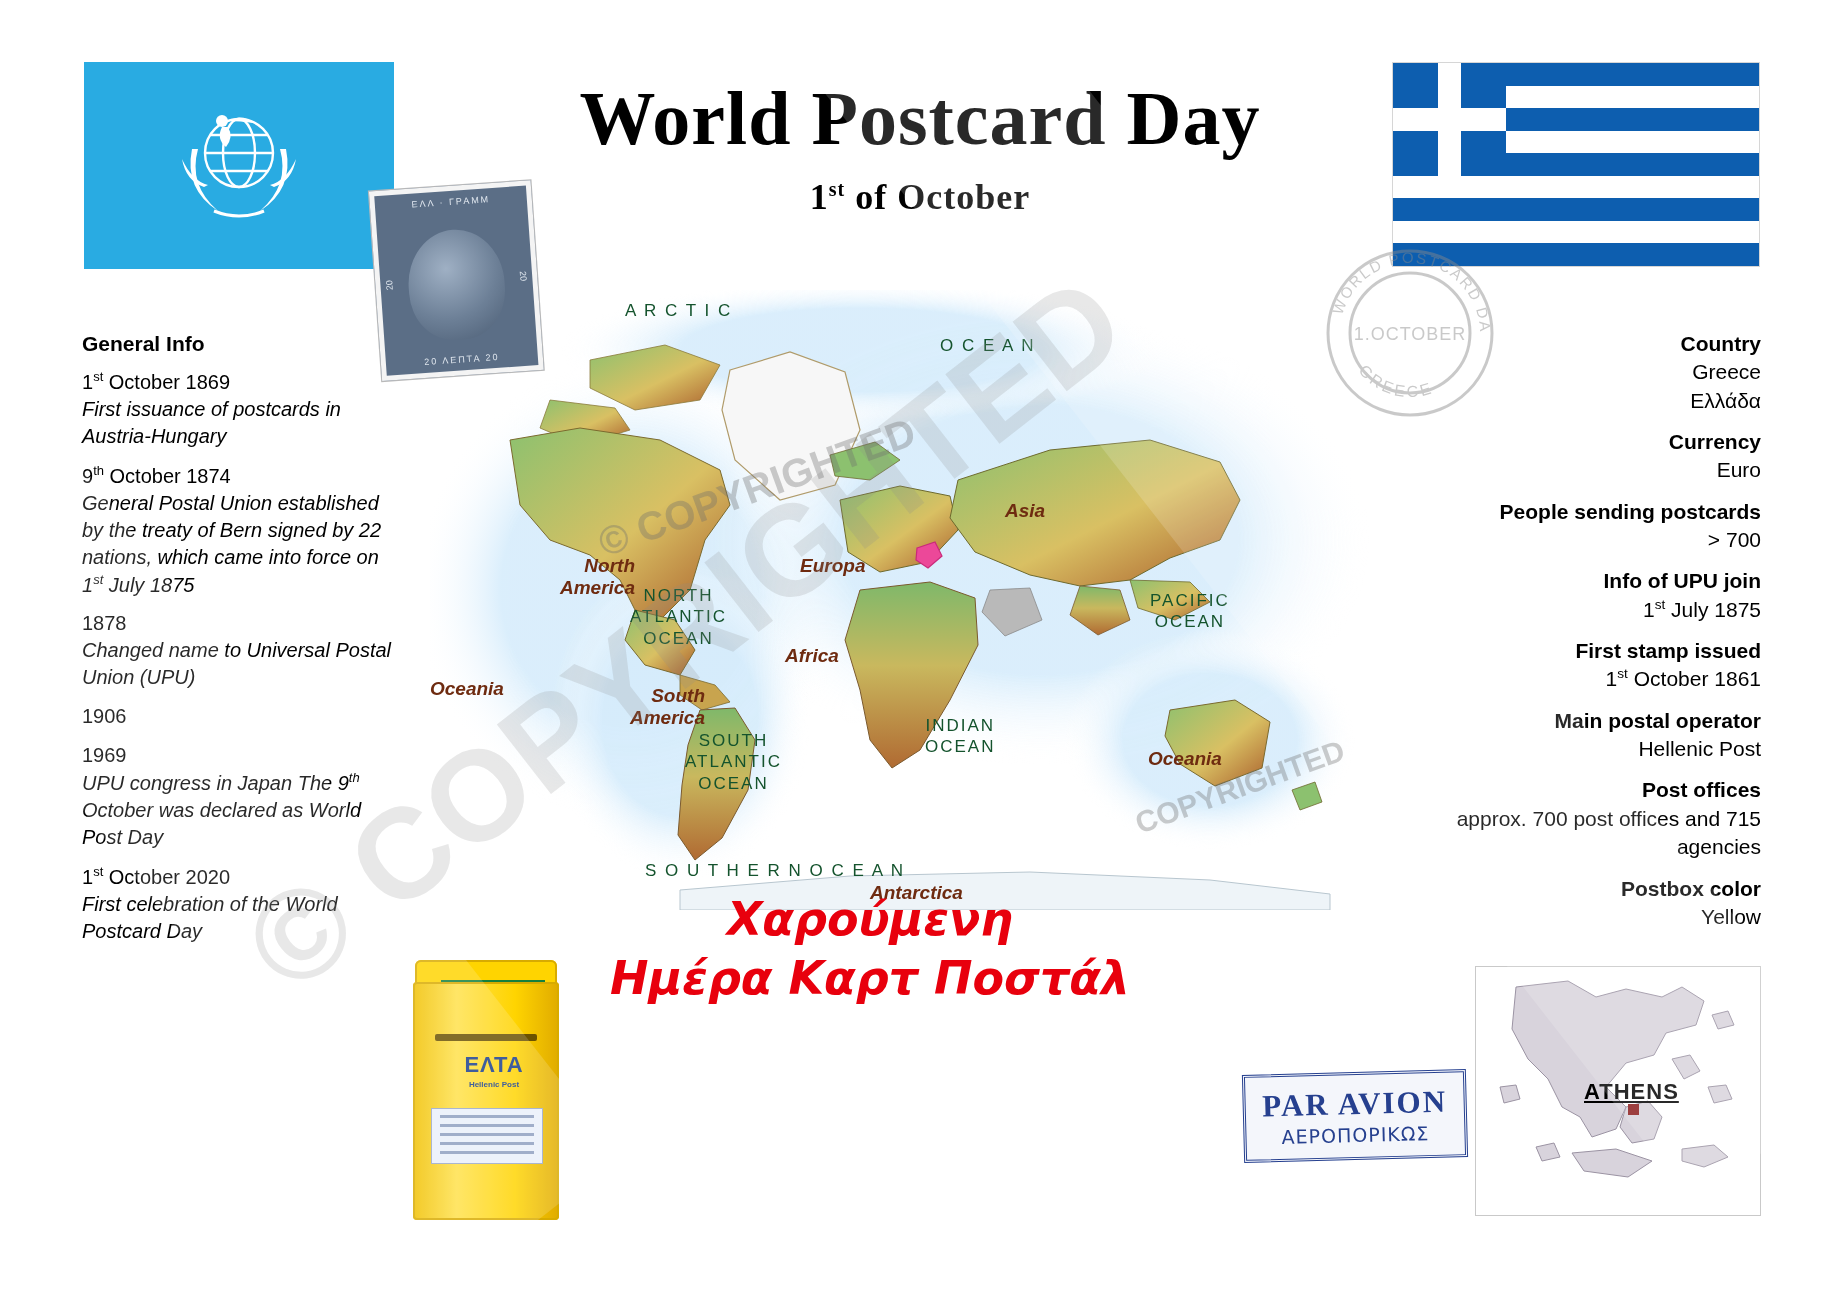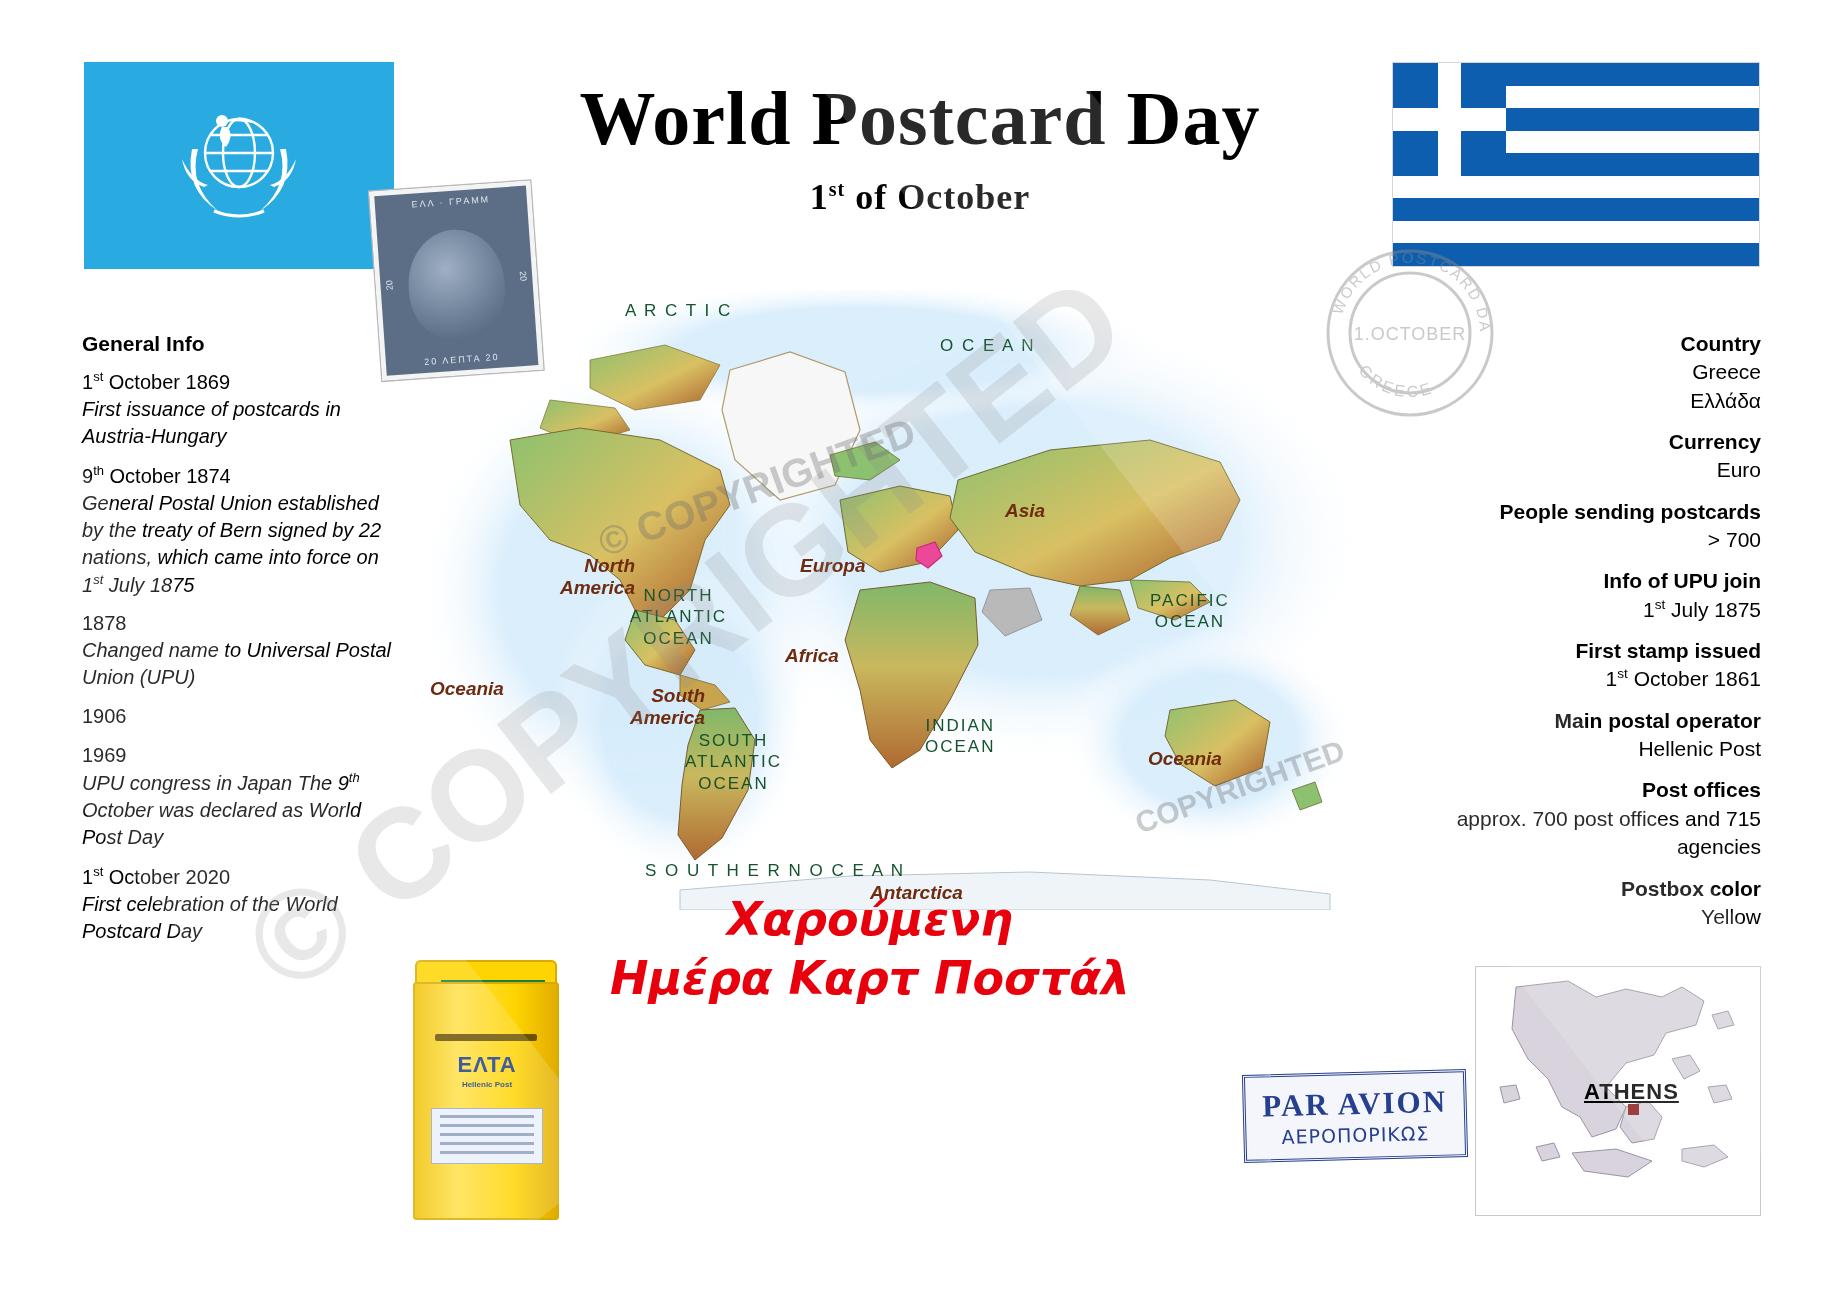--- a/index.html
+++ b/index.html
@@ -254,21 +254,21 @@
   }
   .pb-slot {
     position: absolute;
     left: 22px; top: 52px;
     width: 102px; height: 7px;
     background: #6b5200;
     border-radius: 2px;
   }
   .pb-logo {
     position: absolute;
-    left: 1px; top: 70px;
+    left: 8px; top: 70px;
     width: 146px;
     text-align: center;
     color: #1b3f8b;
     font-weight: bold;
     font-size: 22px;
     letter-spacing: 1px;
   }
   .pb-logo small {
     display: block;
     font-size: 8px;

